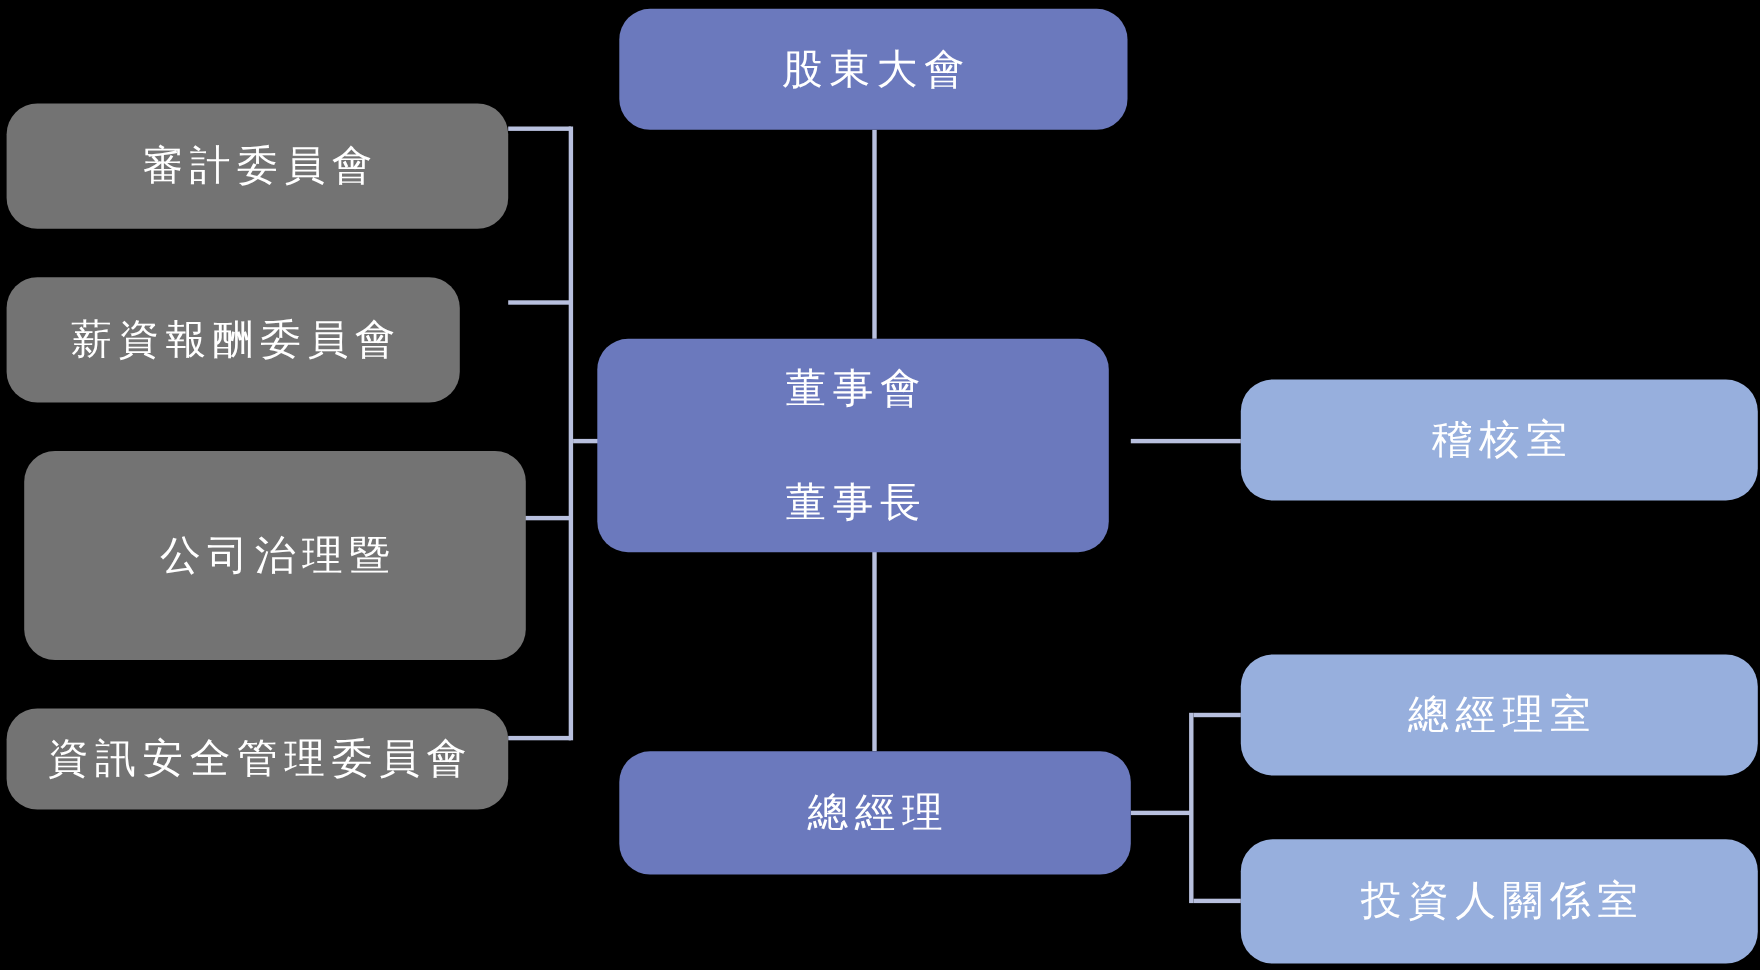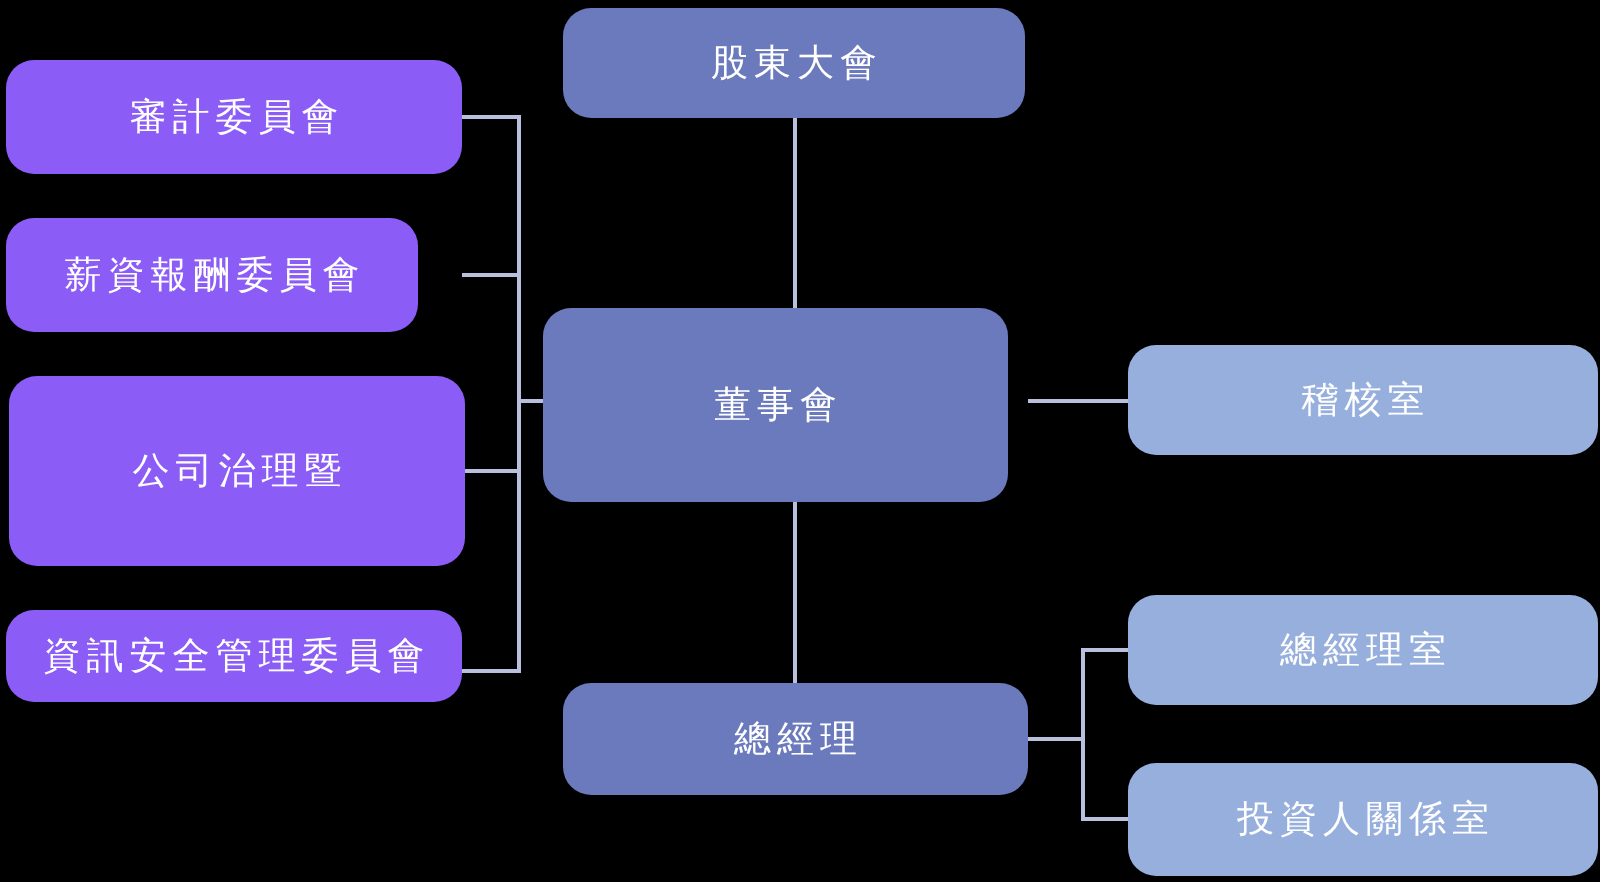--- a/index.html
+++ b/index.html
@@ -25,33 +25,33 @@
     align-items: center;
     justify-content: center;
     color: #ffffff;
     font-size: 37px;
     letter-spacing: 6px;
     text-align: right;
     font-weight: 400;
     line-height: 1.2;
   }
   .node .label { display: block; padding-left: 6px; }
-  .purple    { background: #8b5cf6; }
+  .purple    { background: #737373; margin-top: 34px; }
   .blue      { background: #6B79BD; }
-  .lightblue { background: #97AFDD; }
+  .lightblue { background: #97AFDD; border-radius: 29px; }
 
   .line {
     position: absolute;
     background: #B8C0DE;
   }
 
   
   #n-audit-committee        { left: 6px;   top: 60px;  width: 456px; height: 114px; }
   #n-compensation-committee { left: 6px;   top: 218px; width: 412px; height: 114px; }
-  #n-governance-committee   { left: 9px;   top: 376px; width: 456px; height: 190px; row-gap: 26px; }
+  #n-governance-committee   { left: 22px;   top: 376px; width: 456px; height: 190px; row-gap: 26px; }
   #n-infosec-committee      { left: 6px;   top: 610px; width: 456px; height: 92px; }
 
   
   #n-shareholders { left: 563px; top: 8px;   width: 462px; height: 110px; }
   #n-board        { left: 543px; top: 308px; width: 465px; height: 194px; row-gap: 60px; }
   #n-gm           { left: 563px; top: 683px; width: 465px; height: 112px; }
 
   
   #n-audit-office { left: 1128px; top: 345px; width: 470px; height: 110px; }
   #n-gm-office    { left: 1128px; top: 595px; width: 470px; height: 110px; }
@@ -102,20 +102,21 @@
   </div>
   <div class="node purple" id="n-infosec-committee">
     <span class="label">資訊安全管理委員會</span>
   </div>
 
   <div class="node blue" id="n-shareholders">
     <span class="label">股東大會</span>
   </div>
   <div class="node blue" id="n-board">
     <span class="label">董事會</span>
+    <span class="label">董事長</span>
   </div>
   <div class="node blue" id="n-gm">
     <span class="label">總經理</span>
   </div>
 
   <div class="node lightblue" id="n-audit-office">
     <span class="label">稽核室</span>
   </div>
   <div class="node lightblue" id="n-gm-office">
     <span class="label">總經理室</span>

